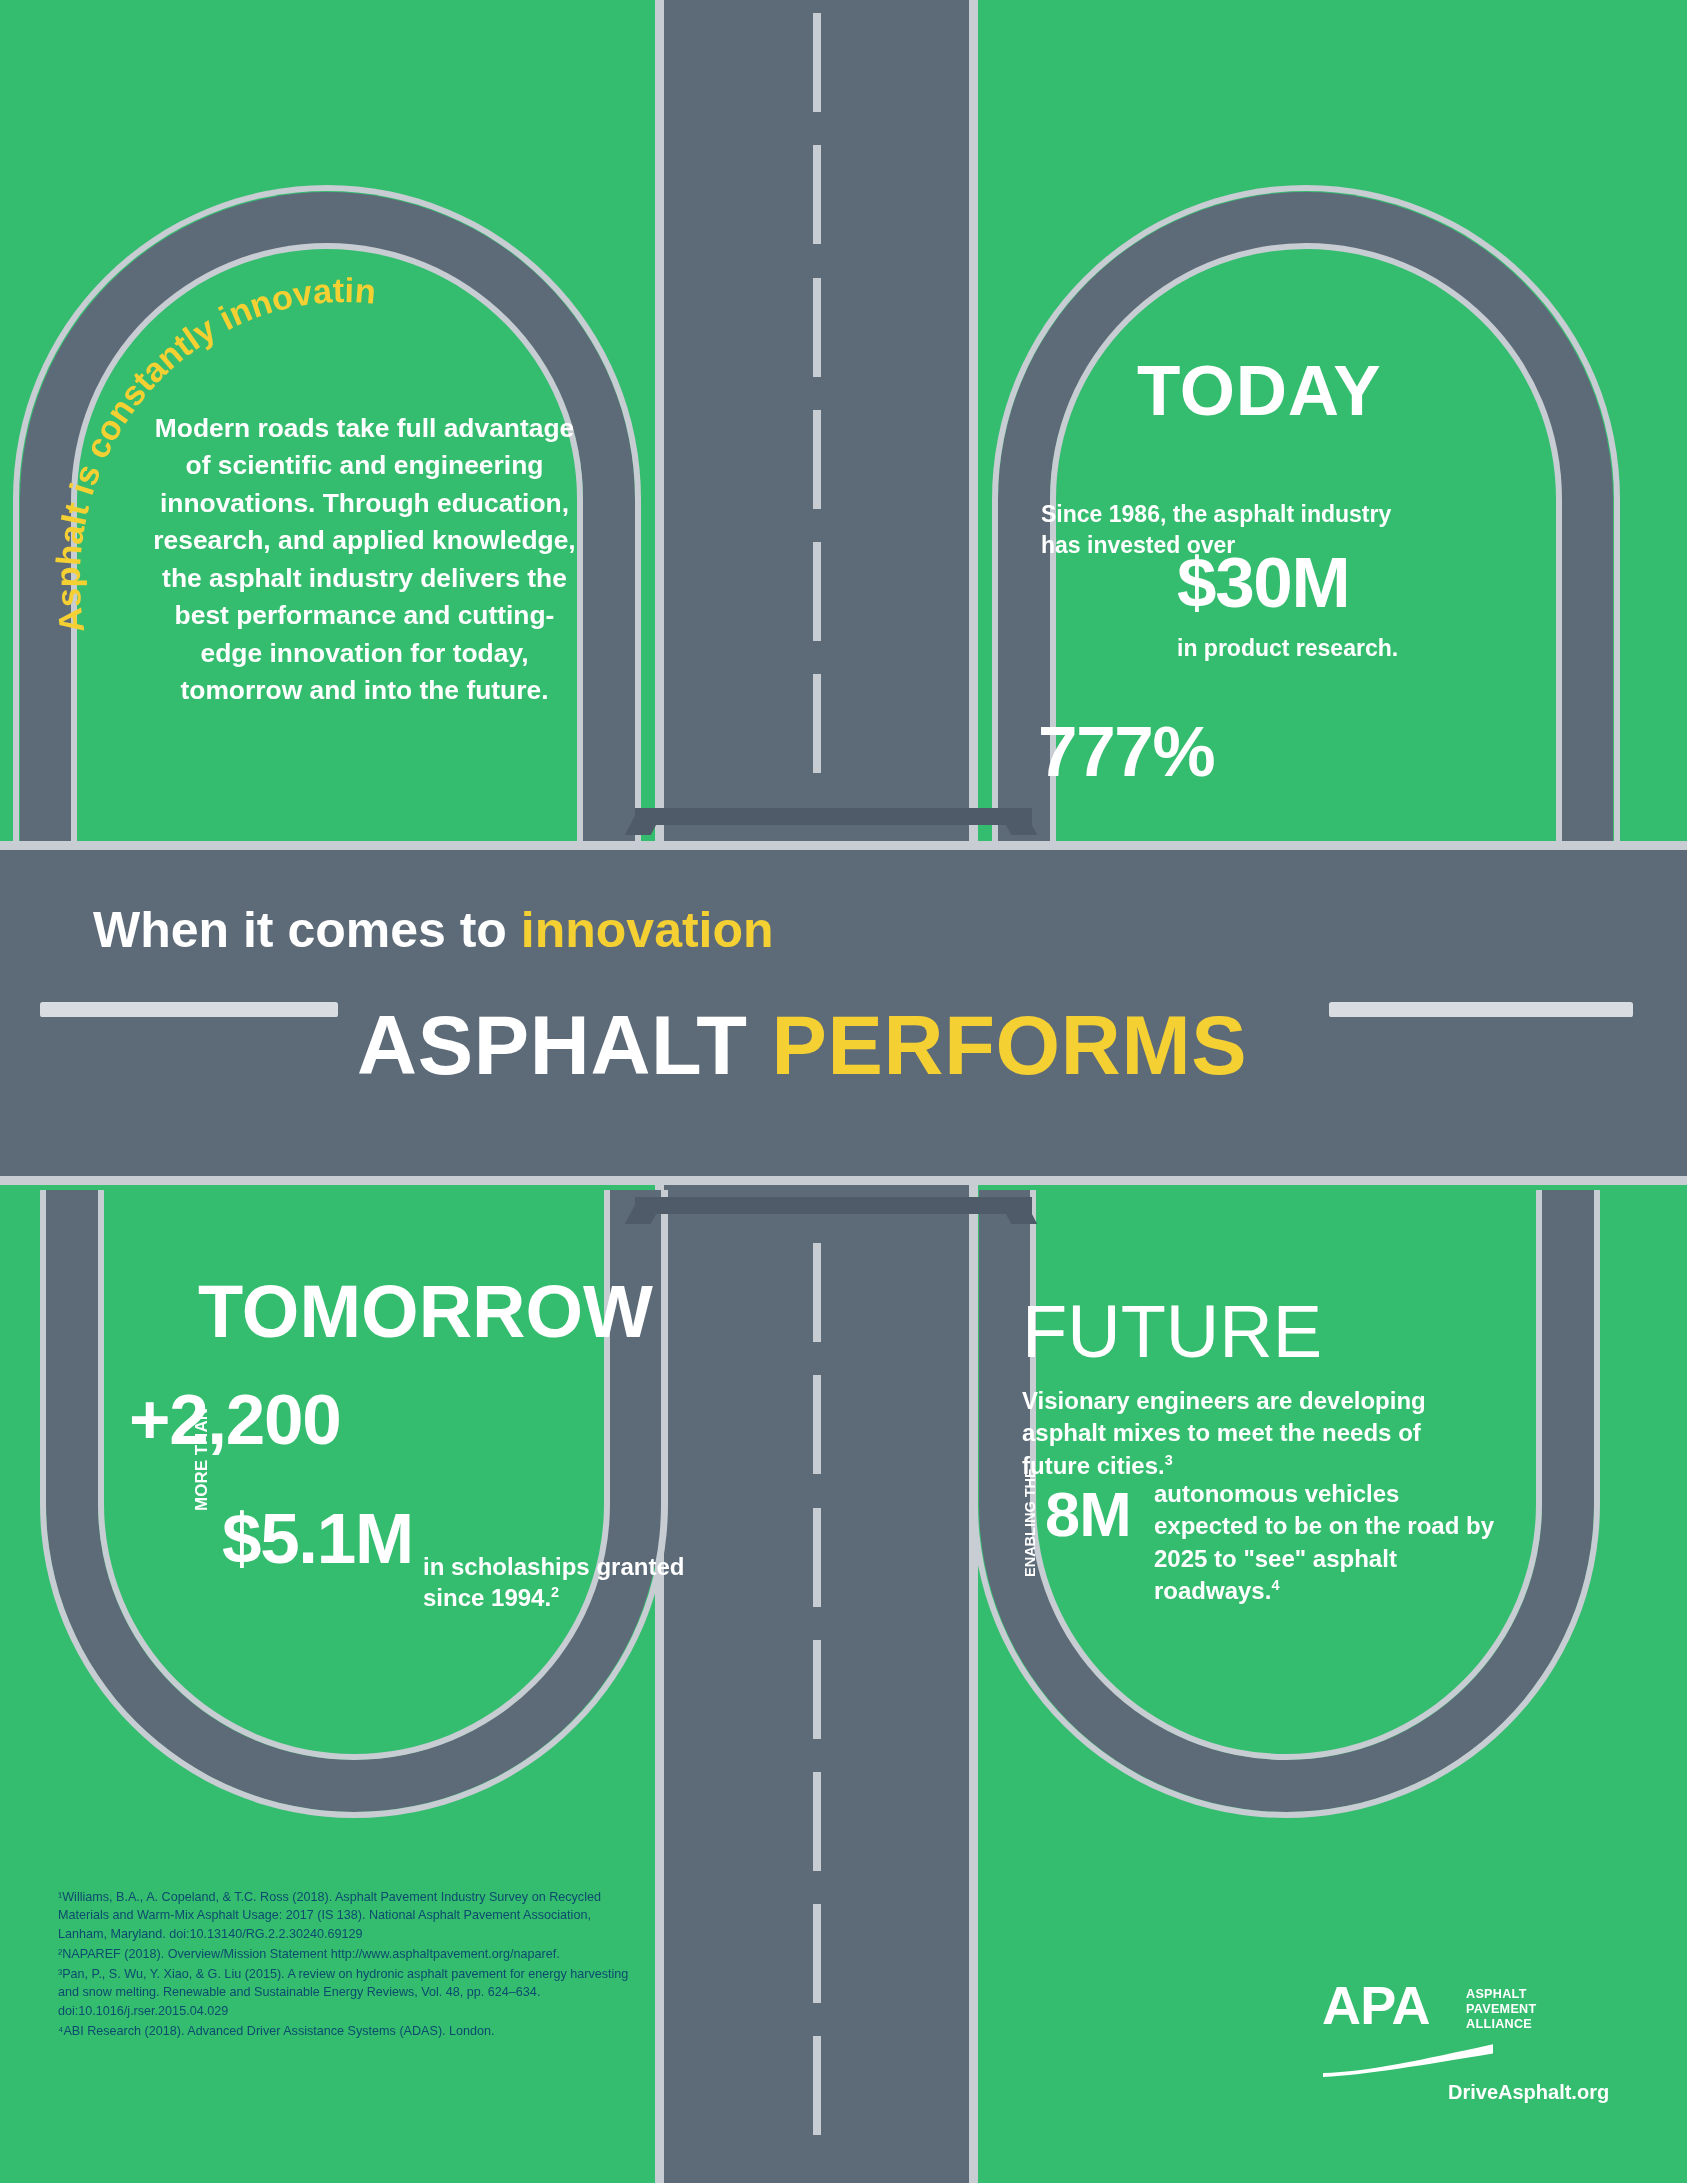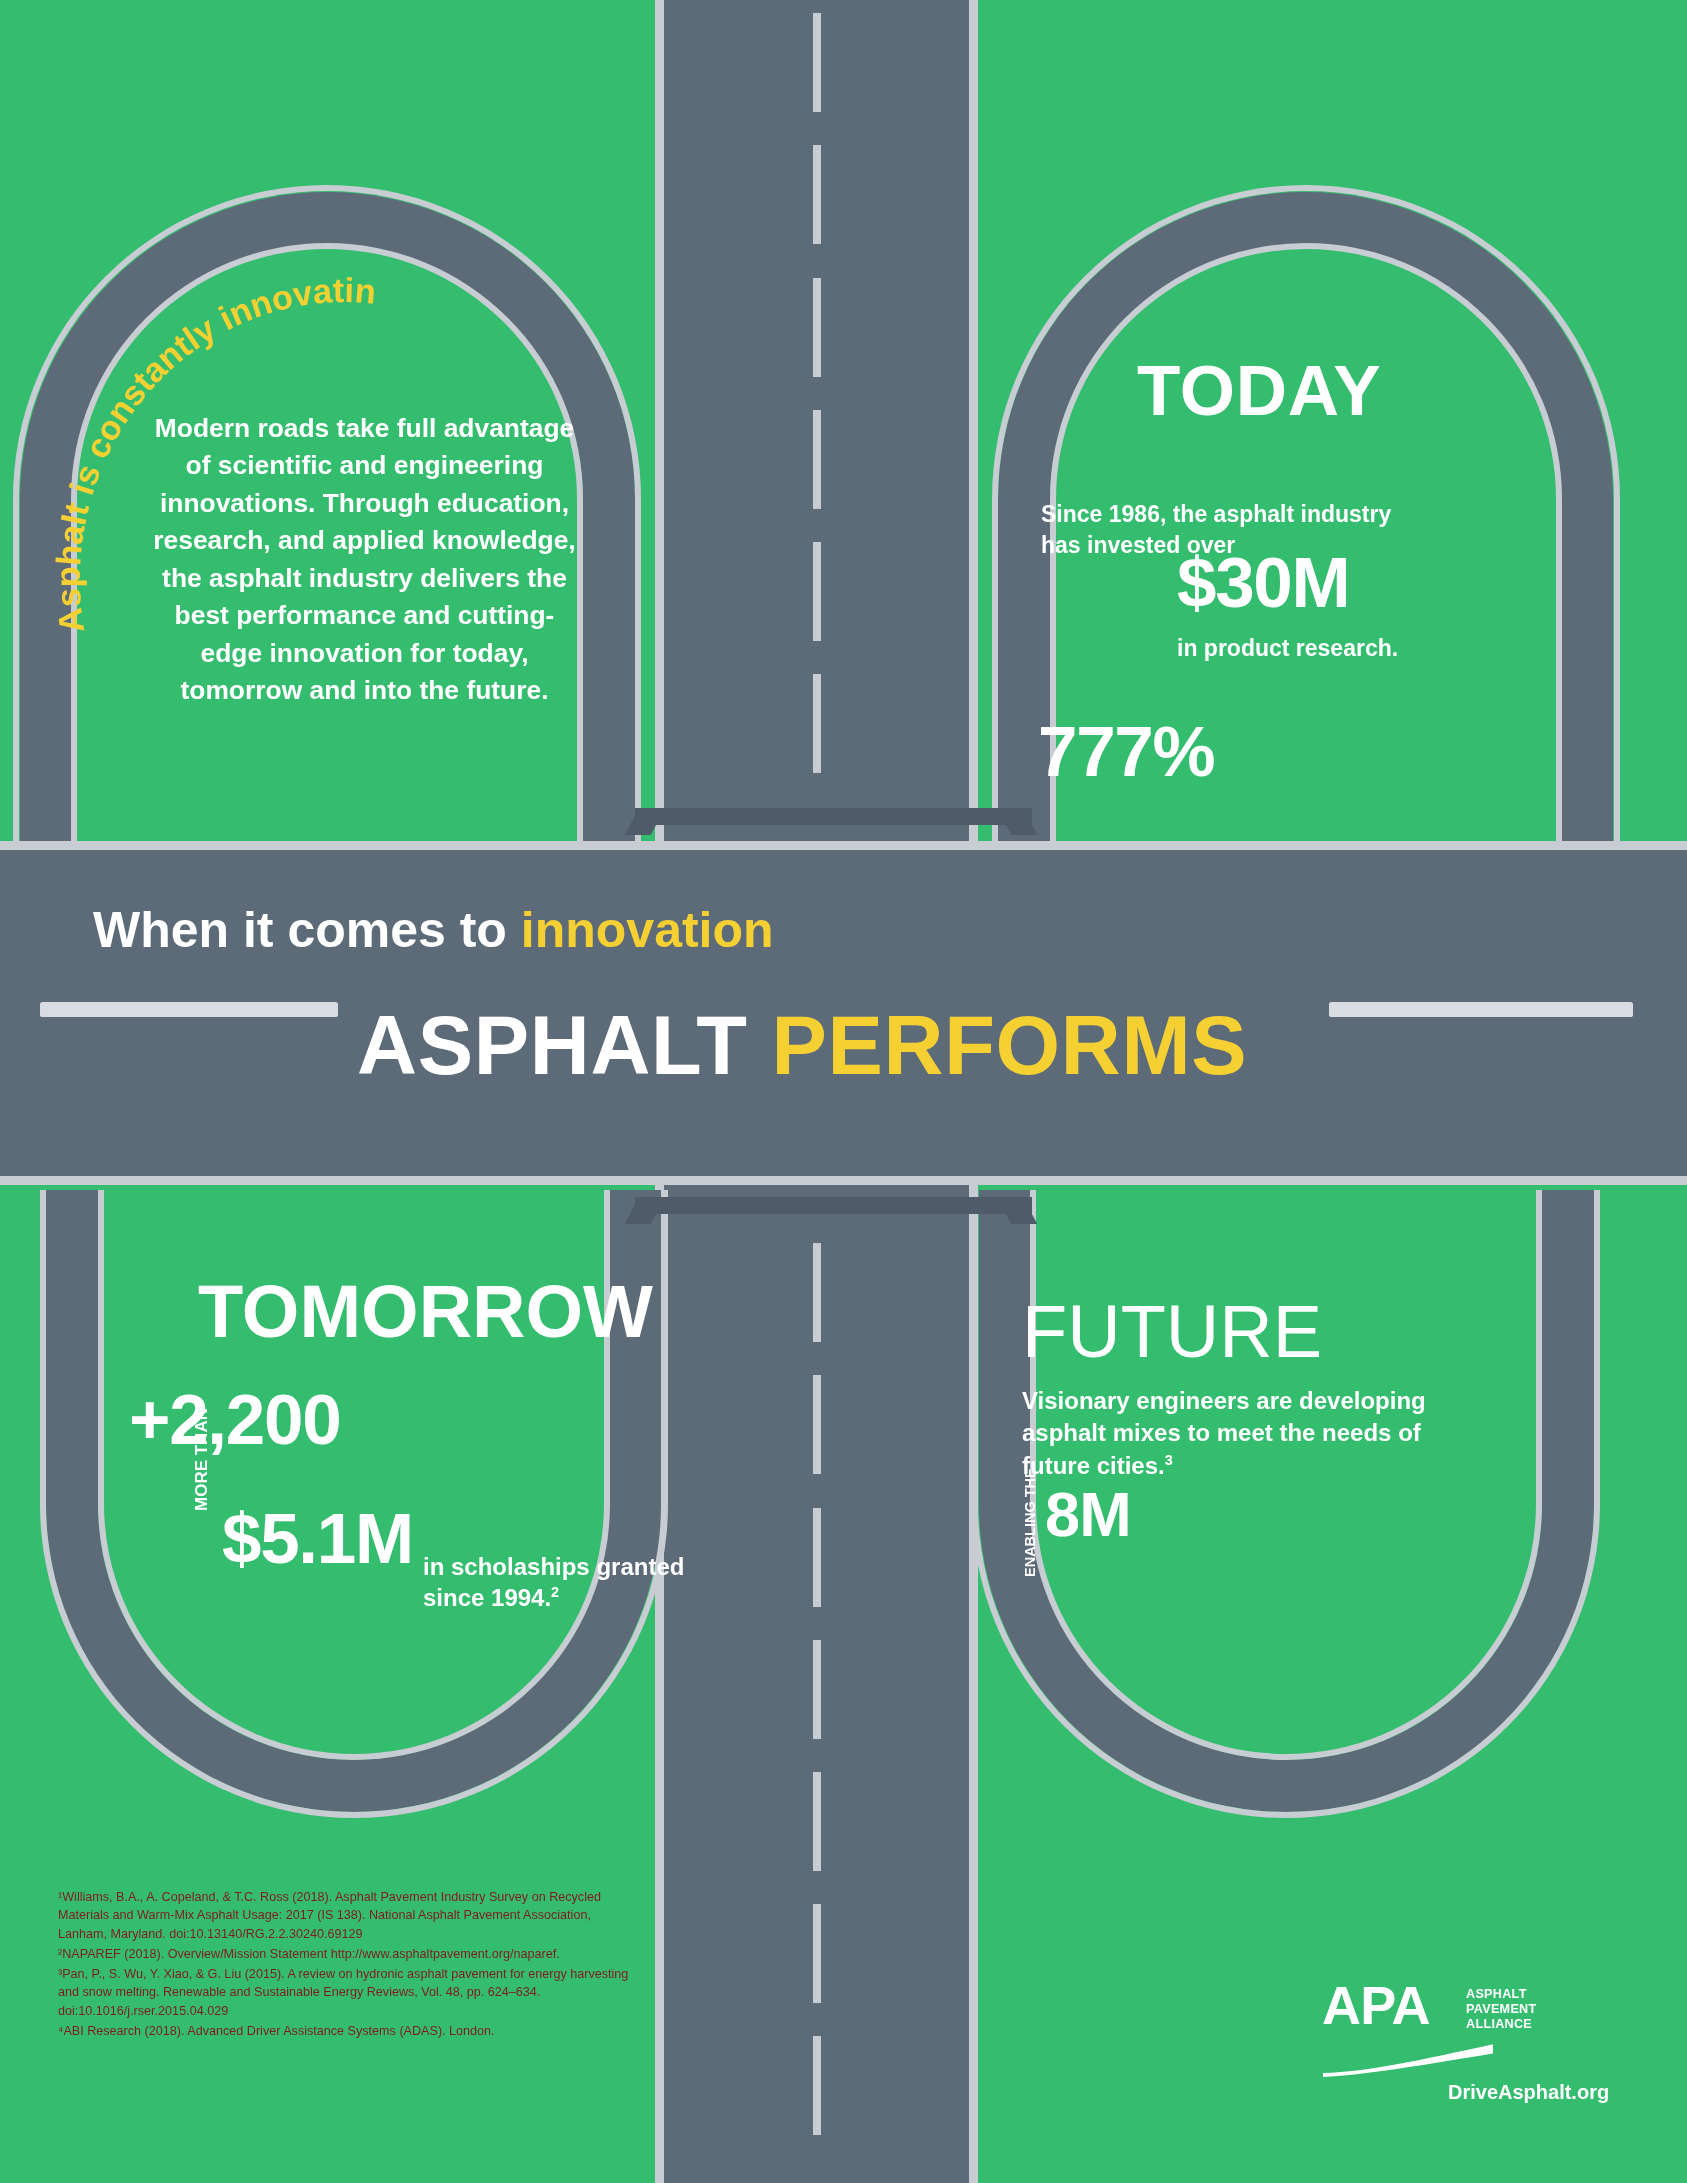--- a/index.html
+++ b/index.html
@@ -97,21 +97,21 @@
   #fut-title{left:1022px;top:1269px;font-size:74px;font-weight:normal;margin-top:20px;}
   #fut-p1{left:1022px;top:1385px;width:456px;font-size:24px;font-weight:bold;line-height:1.35;}
   #fut-enabling{left:1022px;top:1577px;width:26.4px;font-size:14.5px;font-weight:bold;
     transform:rotate(-90deg);transform-origin:left top;white-space:nowrap;}
   #fut-8m{left:1045px;top:1478px;font-size:63px;font-weight:bold;letter-spacing:-0.7px;}
   #fut-p2{left:1154px;top:1478px;width:344px;font-size:24px;font-weight:bold;line-height:1.35;}
 
   sup{font-size:.6em;vertical-align:super;}
 
   
-  #footnotes{position:absolute;left:58px;top:1888px;width:582px;color:#7f1d1d;font-size:12.6px;line-height:1.45;}
+  #footnotes{position:absolute;left:58px;top:1888px;width:582px;color:#0c4a6e;font-size:12.6px;line-height:1.45;}
   #footnotes p{margin:0 0 2px 0;}
 
   
   #logo{position:absolute;left:1322px;top:1980px;width:278px;height:139px;color:#fff;}
   #logo .apa{font-size:54px;font-weight:bold;letter-spacing:-0.7px;line-height:.95;}
   #logo .sub{position:absolute;left:144px;top:6.6px;font-size:12.6px;font-weight:bold;line-height:1.2;letter-spacing:0.3px;}
   #logo .swoosh{position:absolute;left:0;top:63px;width:172px;height:34px;}
   #logo .url{position:absolute;left:126px;top:101px;font-size:20px;font-weight:bold;}
 </style>
 </head>
@@ -196,20 +196,21 @@
   <div class="txt" id="tom-title">TOMORROW</div>
   <div class="txt" id="tom-2200">+2,200</div>
   <div class="txt" id="tom-morethan">MORE THAN</div>
   <div class="txt" id="tom-51m">$5.1M</div>
   <div class="txt" id="tom-p2"><span>in scholaships granted since 1994.</span><sup>2</sup></div>
 
   <div class="txt" id="fut-title">FUTURE</div>
   <div class="txt" id="fut-p1"><span>Visionary engineers are developing asphalt mixes to meet the needs of future cities.</span><sup>3</sup></div>
   <div class="txt" id="fut-enabling">ENABLING THE</div>
   <div class="txt" id="fut-8m">8M</div>
+  <div class="txt" id="fut-p2"><span>autonomous vehicles expected to be on the road by 2025 to "see" asphalt roadways.</span><sup>4</sup></div>
 
   <div id="footnotes">
     <p>¹Williams, B.A., A. Copeland, &amp; T.C. Ross (2018). Asphalt Pavement Industry Survey on Recycled Materials and Warm-Mix Asphalt Usage: 2017 (IS 138). National Asphalt Pavement Association, Lanham, Maryland. doi:10.13140/RG.2.2.30240.69129</p>
     <p>²NAPAREF (2018). Overview/Mission Statement http://www.asphaltpavement.org/naparef.</p>
     <p>³Pan, P., S. Wu, Y. Xiao, &amp; G. Liu (2015). A review on hydronic asphalt pavement for energy harvesting and snow melting. Renewable and Sustainable Energy Reviews, Vol. 48, pp. 624–634. doi:10.1016/j.rser.2015.04.029</p>
     <p>⁴ABI Research (2018). Advanced Driver Assistance Systems (ADAS). London.</p>
   </div>
 
   <div id="logo">
     <div class="apa">APA</div>

